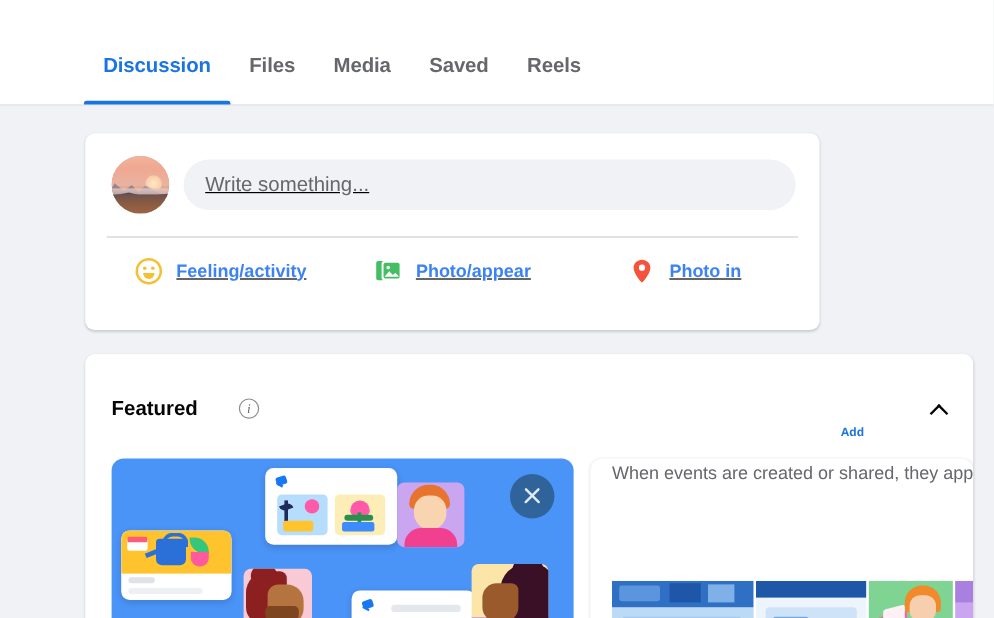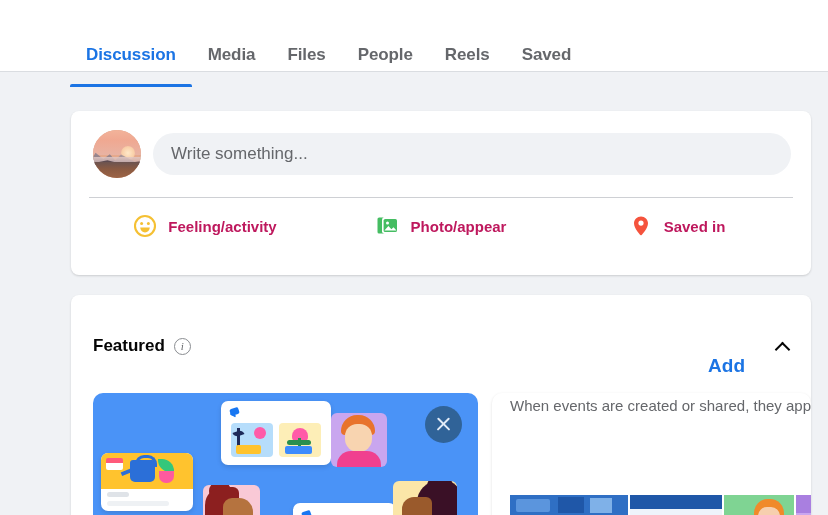--- a/index.html
+++ b/index.html
@@ -7,21 +7,21 @@
   body {
     width: 828px; height: 515px;
     background: #f0f2f5;
     font-family: "Liberation Sans", sans-serif;
     overflow: hidden;
     position: relative;
   }
 
   
   .topbar{
-    position:absolute; left:0; top:0; width:828px; height:72px;
+    position:absolute; left:0; top:0; width:828px; height:88px;
     background:#ffffff;
     border-bottom:1px solid #dadde1;
   }
   .tabs{
     position:absolute; left:70px; top:37px;
     display:flex; align-items:flex-start;
   }
   .tab{
     position:relative;
     font-size:17px; font-weight:bold; color:#65676b;
@@ -34,21 +34,21 @@
     content:""; position:absolute; left:0; right:0; bottom:0;
     height:3px; background:#1b74e4; border-radius:2px 2px 0 0;
   }
 
   
   .card{
     background:#ffffff; border-radius:8px;
     box-shadow:0 1px 2px rgba(0,0,0,0.10), 0 1px 3px rgba(0,0,0,0.06);
   }
   .composer{
-    position:absolute; left:71px; top:111px; width:740px; height:164px;
+    position:absolute; left:71px; top:111px; width:612px; height:164px;text-decoration:underline;
   }
   .composer-top{
     display:flex; align-items:center;
     padding:19px 20px 0 22px;
   }
   .avatar{
     width:48px; height:48px; border-radius:50%;
     flex:0 0 48px;
     overflow:hidden; position:relative;
     background:#e5a98c;
@@ -105,49 +105,50 @@
   }
   .actions{
     display:flex; align-items:center;
     padding:0 16px; height:56px;
   }
   .action{
     flex:1; display:flex; align-items:center; justify-content:center;
     cursor:pointer; height:40px; border-radius:6px;
   }
   .action .lbl{
-    font-size:15px; font-weight:bold; color:#be185d;
+    font-size:15px; font-weight:bold; color:#3b82f6;
     margin-left:11px; white-space:nowrap;
   }
   .ico{ width:24px; height:24px; flex:0 0 24px; display:block; }
 
   
   .featured{
     position:absolute; left:71px; top:295px; width:740px; height:250px;
     overflow:hidden;
   }
   .featured-head{
     display:flex; align-items:center;
     padding:20px 20px 0 22px;
+    gap:25px;
   }
   .featured-title{
     font-size:17px; font-weight:bold; color:#050505;
   }
   .info-icon{
     width:17px; height:17px; border-radius:50%;
     border:1.4px solid #8a8d91;
     margin-left:9px;
     display:flex; align-items:center; justify-content:center;
     font-size:11px; color:#65676b; font-style:italic;
     font-family:"Liberation Serif", serif;
     cursor:pointer;
   }
   .spacer{ flex:1; }
   .add-link{
-    font-size:19px; font-weight:bold; color:#1b74e4; cursor:pointer;margin-top:40px;
+    font-size:10px; font-weight:bold; color:#1b74e4; cursor:pointer;margin-top:40px;
   }
   .chev{
     margin-left:30px; width:16px; height:16px; cursor:pointer; position:relative;
   }
   .chev:before{
     content:""; position:absolute; left:2px; top:6px;
     width:9px; height:9px;
     border-left:2.6px solid #050505; border-top:2.6px solid #050505;
     transform:rotate(45deg);
   }
@@ -336,25 +337,24 @@
   .ev-t4{ width:80px; background:#c9a6ef; }
   .ev-t4 .strip{ position:absolute; left:0; top:0; width:100%; height:18px;
         background:#a97fe0;}
 </style>
 </head>
 <body>
 
 <div class="topbar">
   <div class="tabs">
     <div class="tab active">Discussion</div>
+    <div class="tab">Files</div>
     <div class="tab">Media</div>
-    <div class="tab">Files</div>
-    <div class="tab">People</div>
+    <div class="tab">Saved</div>
     <div class="tab">Reels</div>
-    <div class="tab">Saved</div>
   </div>
 </div>
 
 <div class="card composer">
   <div class="composer-top">
     <div class="avatar">
       <div class="sky"></div>
       <div class="sun"></div>
       <div class="mtn1"></div>
       <div class="mtn2"></div>
@@ -390,21 +390,21 @@
         <path d="M8.4 16.6l4-4.6 3 3.2 2.1-1.9 3 3.3z" fill="#ffffff"></path>
       </svg>
       <span class="lbl">Photo/appear</span>
     </div>
 
     <div class="action">
       <svg class="ico" viewBox="0 0 24 24">
         <path d="M12 2.4c-3.9 0-7 3-7 6.8 0 5 6.1 11.6 6.4 11.9.3.3.9.3 1.2 0 .3-.3 6.4-6.9 6.4-11.9 0-3.8-3.1-6.8-7-6.8z" fill="#f5533d"></path>
         <circle cx="12" cy="9.1" r="2.6" fill="#ffffff"></circle>
       </svg>
-      <span class="lbl">Saved in</span>
+      <span class="lbl">Photo in</span>
     </div>
 
   </div>
 </div>
 
 <div class="card featured">
 
   <div class="featured-head">
     <div class="featured-title">Featured</div>
     <div class="info-icon">i</div>

